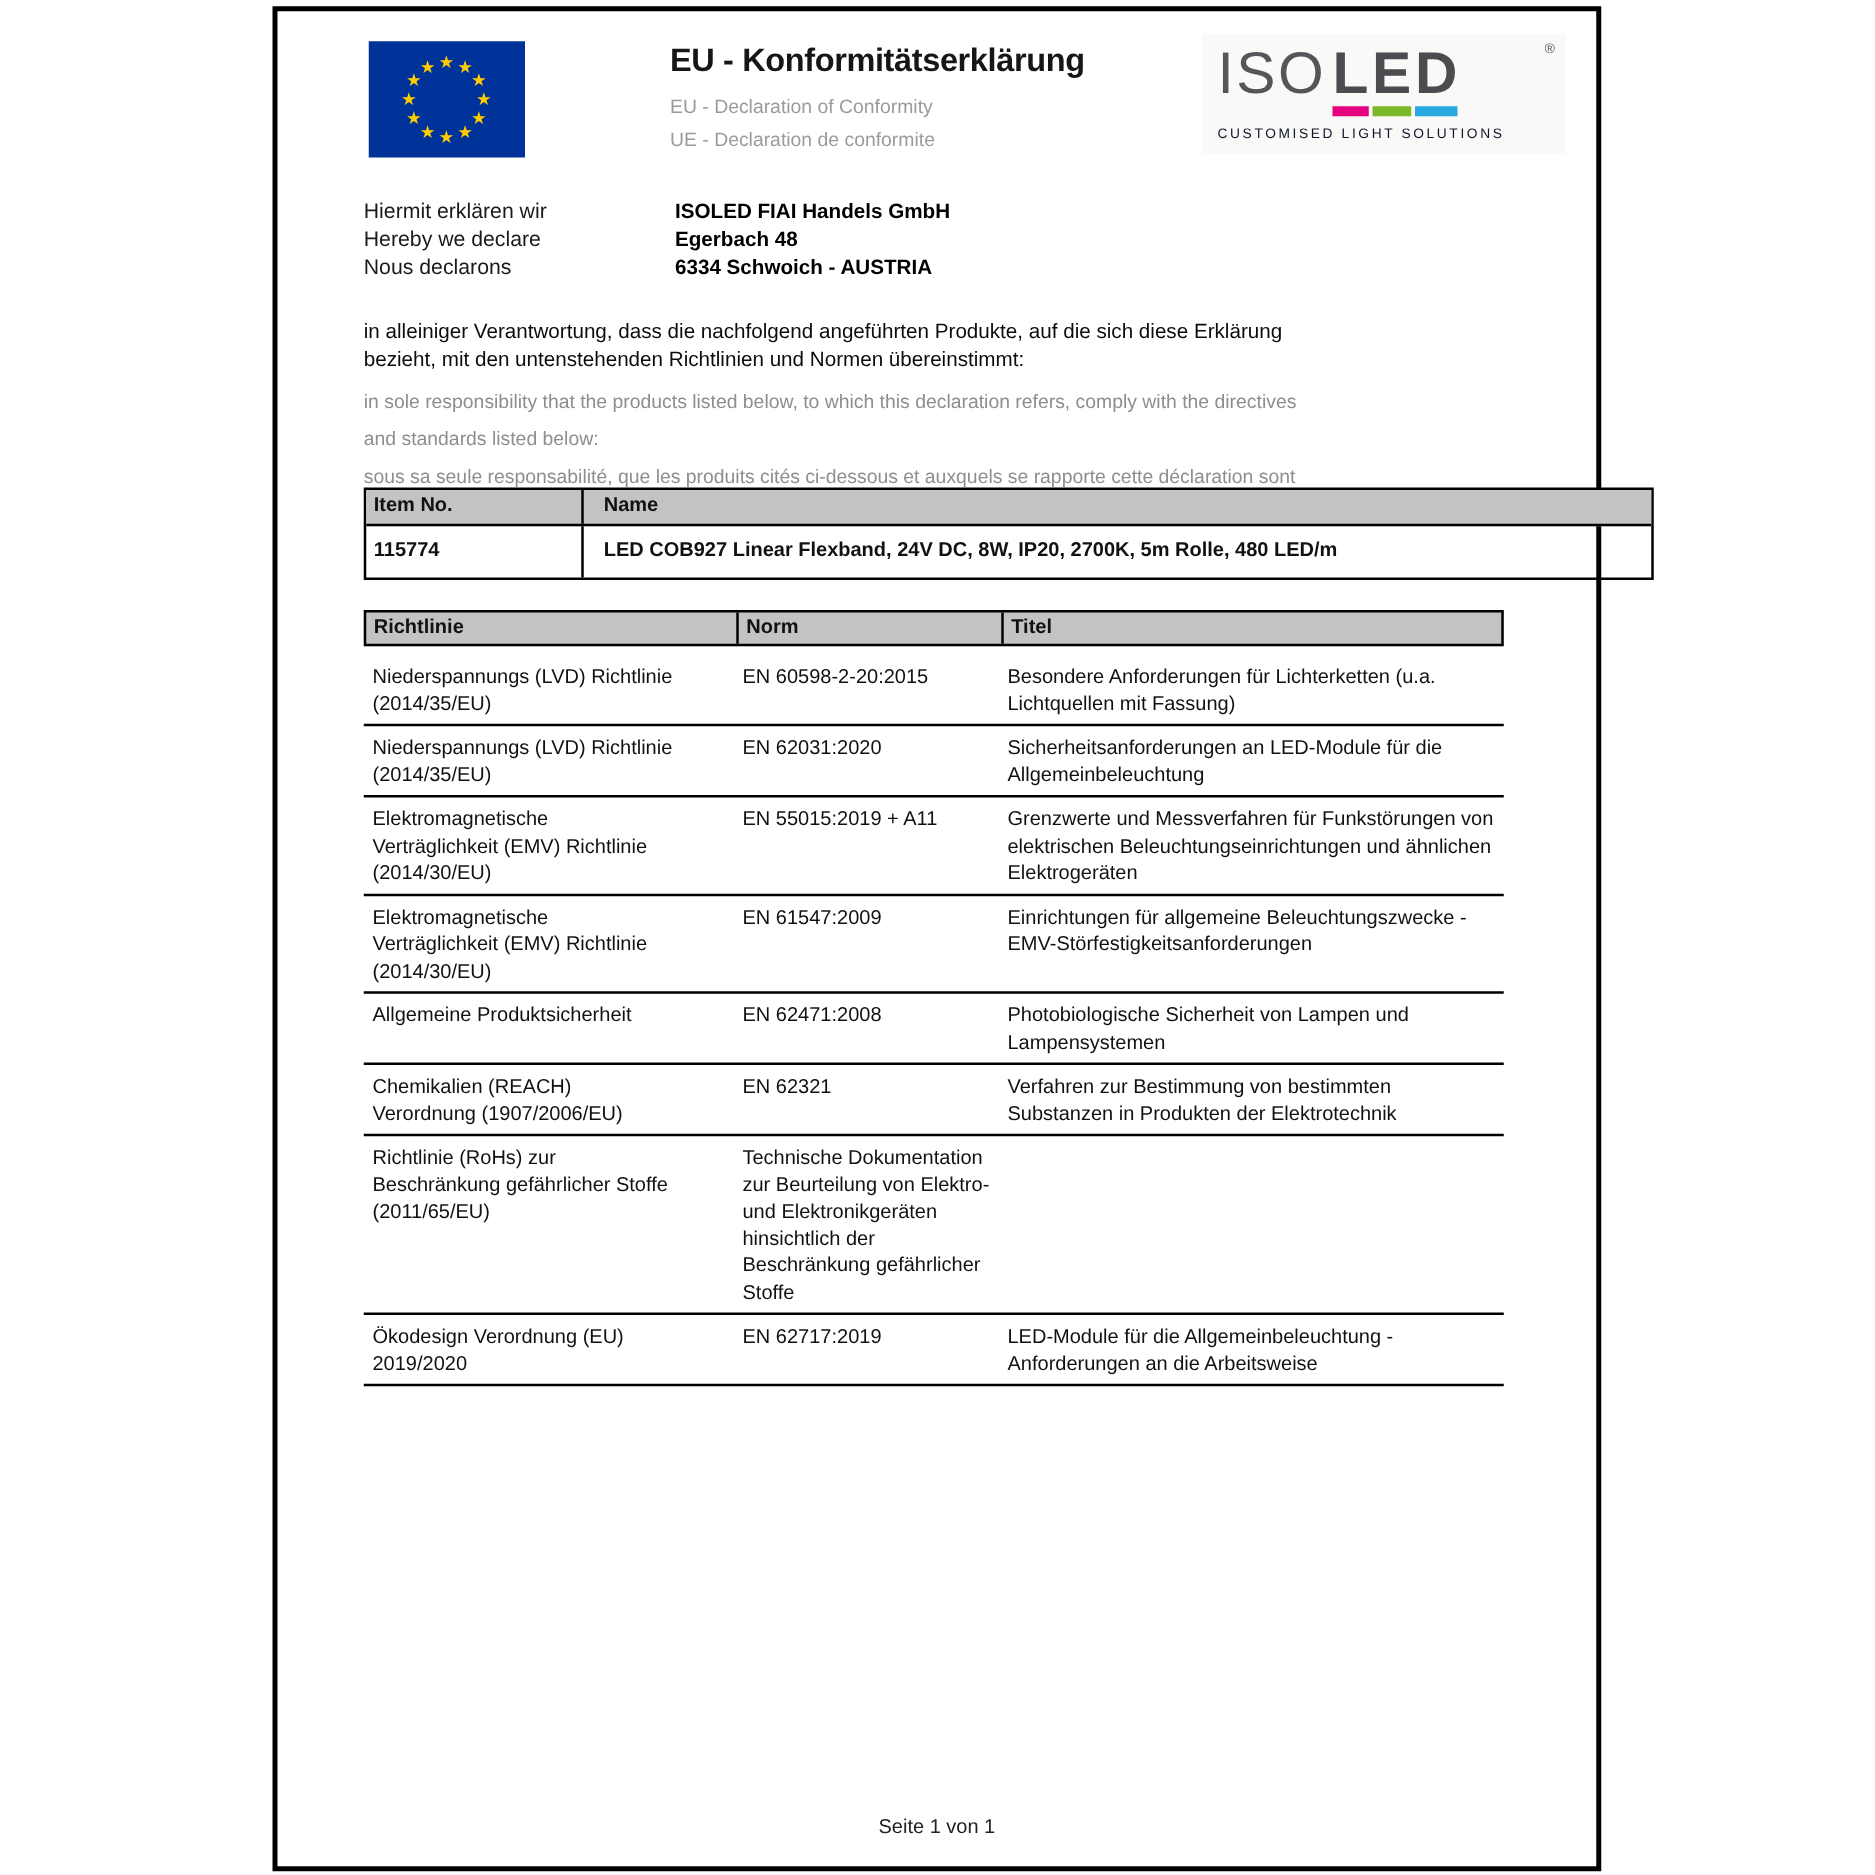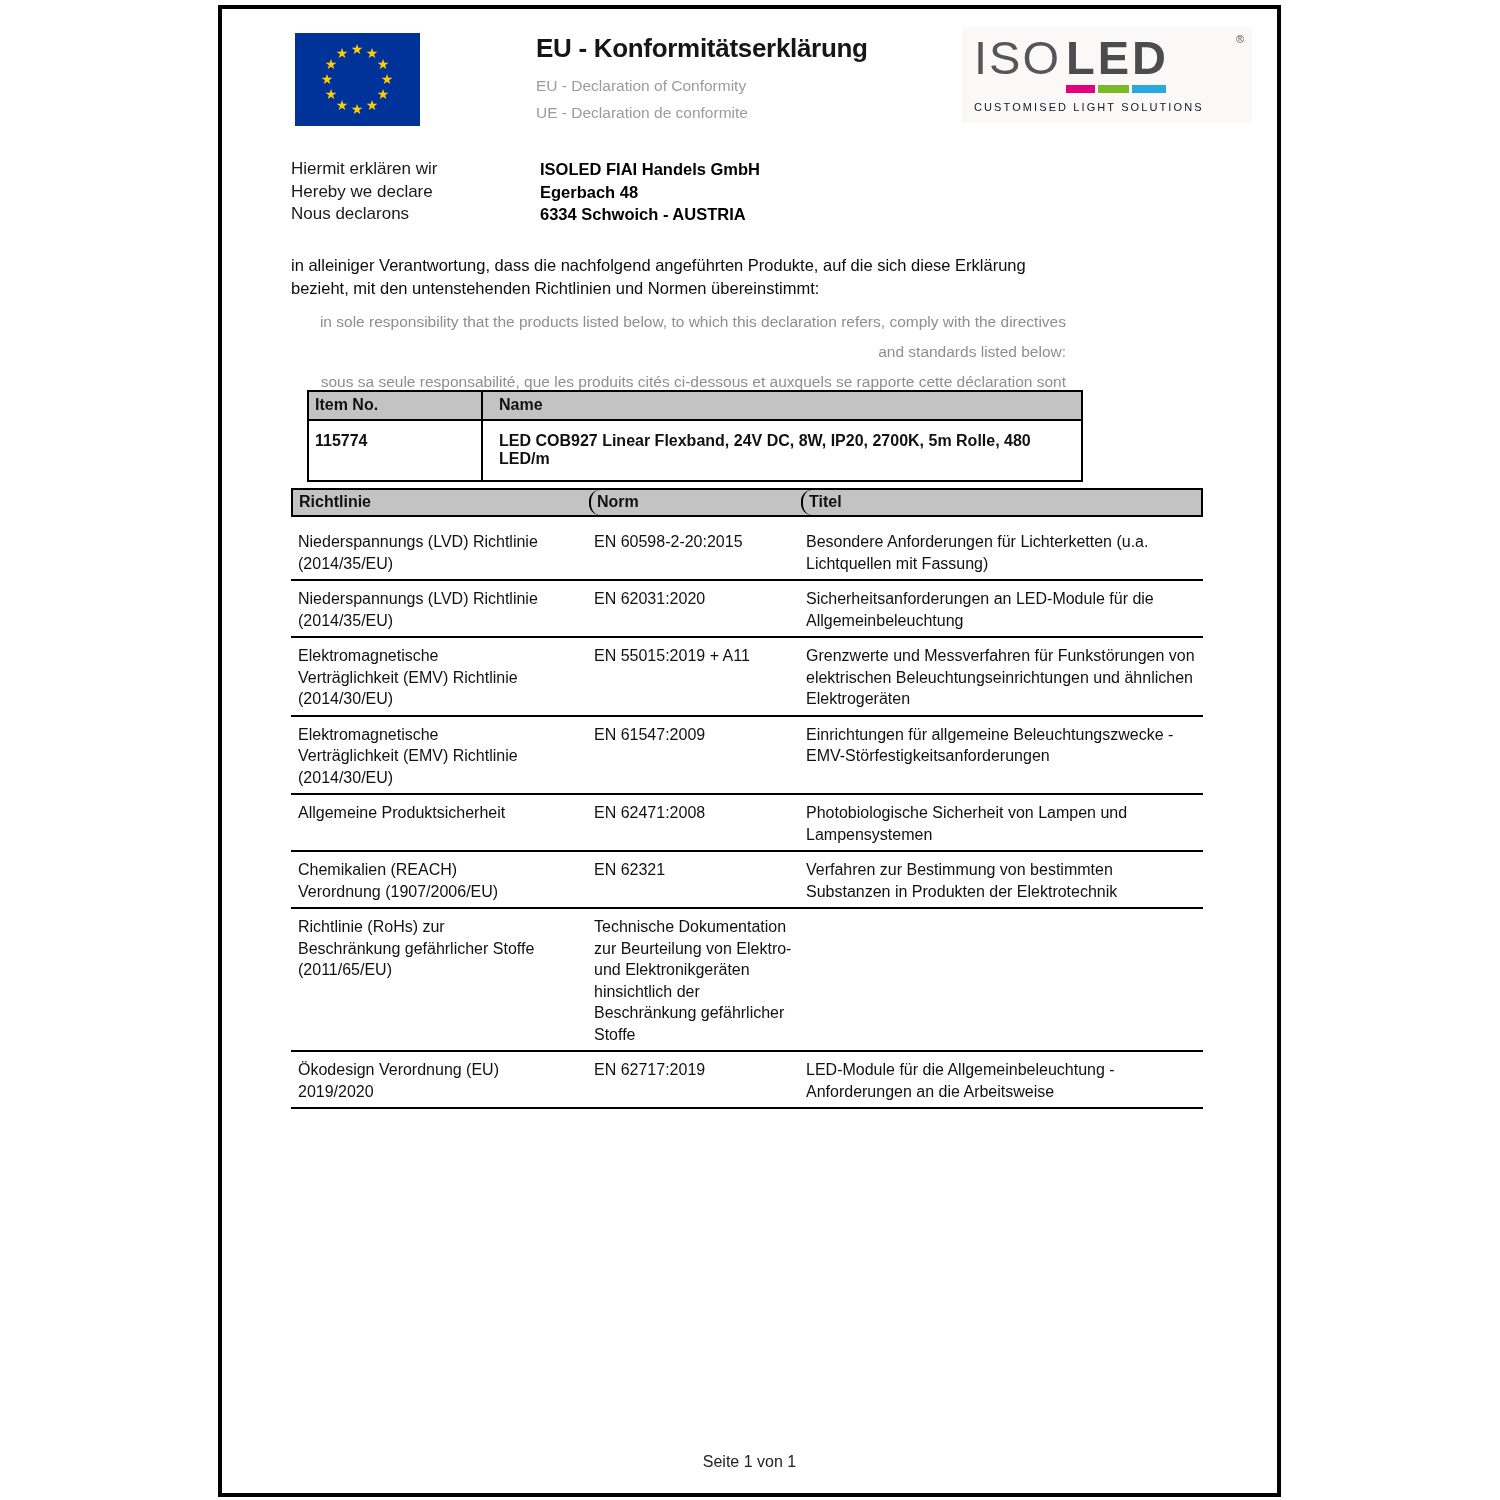--- a/index.html
+++ b/index.html
@@ -27,35 +27,35 @@
   .logo-reg { position:absolute; right:-4px; top:-2px; font-size:11px; color:#55565a; }
   .logo-tagline { margin-top:8px; font-size:11px; color:#0f172a; letter-spacing:2.1px; white-space:nowrap; }
 
   
   .declare-labels { position:absolute; left:69px; top:149px; font-size:17px; line-height:22.5px; color:#1a1a1a; }
   .declare-company { position:absolute; left:318px; top:149px; font-size:16.5px; line-height:22.5px; font-weight:bold; color:#000; }
 
   
   .intro { position:absolute; left:69px; top:245px; width:775px; }
   .intro-de { font-size:16.5px; line-height:23px; color:#0c0c0c; }
-  .intro-gray { font-size:15.5px; line-height:30px; color:#8e8e8e;text-align:right; }
+  .intro-gray { font-size:15.5px; line-height:30px; color:#8e8e8e; }
   .intro-de { margin-bottom:7px; }
 
   
-  .item-table { position:absolute; left:69px; top:381px; width:776px; border:2px solid #000;margin-left:16px; }
+  .item-table { position:absolute; left:69px; top:381px; width:1032px; border:2px solid #000; }
   .item-head, .item-row { display:grid; grid-template-columns:172px 1fr; }
   .item-head { background:#c3c3c3; border-bottom:2px solid #000; }
   .item-head > div { font-size:16px; font-weight:bold; padding:4px 6px 5px; }
   .item-row > div { font-size:16px; font-weight:bold; padding:11px 6px 12px; }
   .item-head > div + div, .item-row > div + div { border-left:2px solid #000;padding-left:16px; }
 
   
   .dir-table { position:absolute; left:69px; top:479px; width:912px; }
   .dir-head { display:grid; grid-template-columns:296px 212px 1fr; background:#c3c3c3; border:2px solid #000; }
-  .dir-head > div { font-size:16px; font-weight:bold; padding:3px 6px 4px;border-radius:11px; }
+  .dir-head > div { font-size:16px; font-weight:bold; padding:3px 6px 4px; }
   .dir-head > div + div { border-left:2px solid #000; }
   .dir-body { margin-top:7px; }
   .dir-row { display:grid; grid-template-columns:296px 212px 1fr; border-bottom:2px solid #000; padding:7px 0 5px; }
   .dir-row > div { font-size:16px; line-height:21.5px; padding-left:7px; }
   .dir-row .c-richtlinie { padding-right:48px; }
   .dir-row .c-titel { padding-right:6px; }
 
   
   .sig-block { position:absolute; left:645px; top:930px; width:330px; }
   .sig-scribble { margin-left:22px; }

